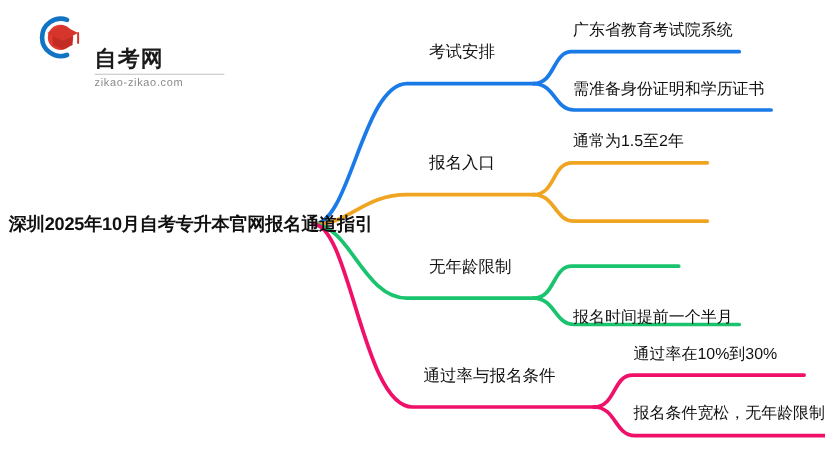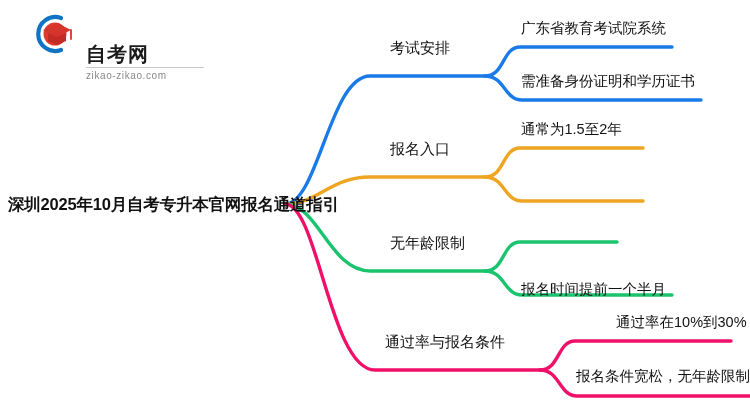--- a/index.html
+++ b/index.html
@@ -153,17 +153,17 @@
   <div class="node-label leaf-label" style="left:521px; top:21px;text-align:center;">广东省教育考试院系统</div>
 
   <div class="node-label leaf-label" style="left:521px; top:74px;">需准备身份证明和学历证书</div>
 
   <div class="node-label leaf-label" style="left:521px; top:122px;">通常为1.5至2年</div>
 
 
 
   <div class="node-label leaf-label" style="left:521px; top:269px;margin-top:13px;">报名时间提前一个半月</div>
 
-  <div class="node-label leaf-label" style="left:576px; top:315px;margin-left:40px;">通过率在10%到30%</div>
+  <div class="node-label leaf-label" style="left:576px; top:315px;">通过率在10%到30%</div>
 
   <div class="node-label leaf-label" style="left:576px; top:369px;">报名条件宽松，无年龄限制</div>
 
 </div>
 
 </body></html>

